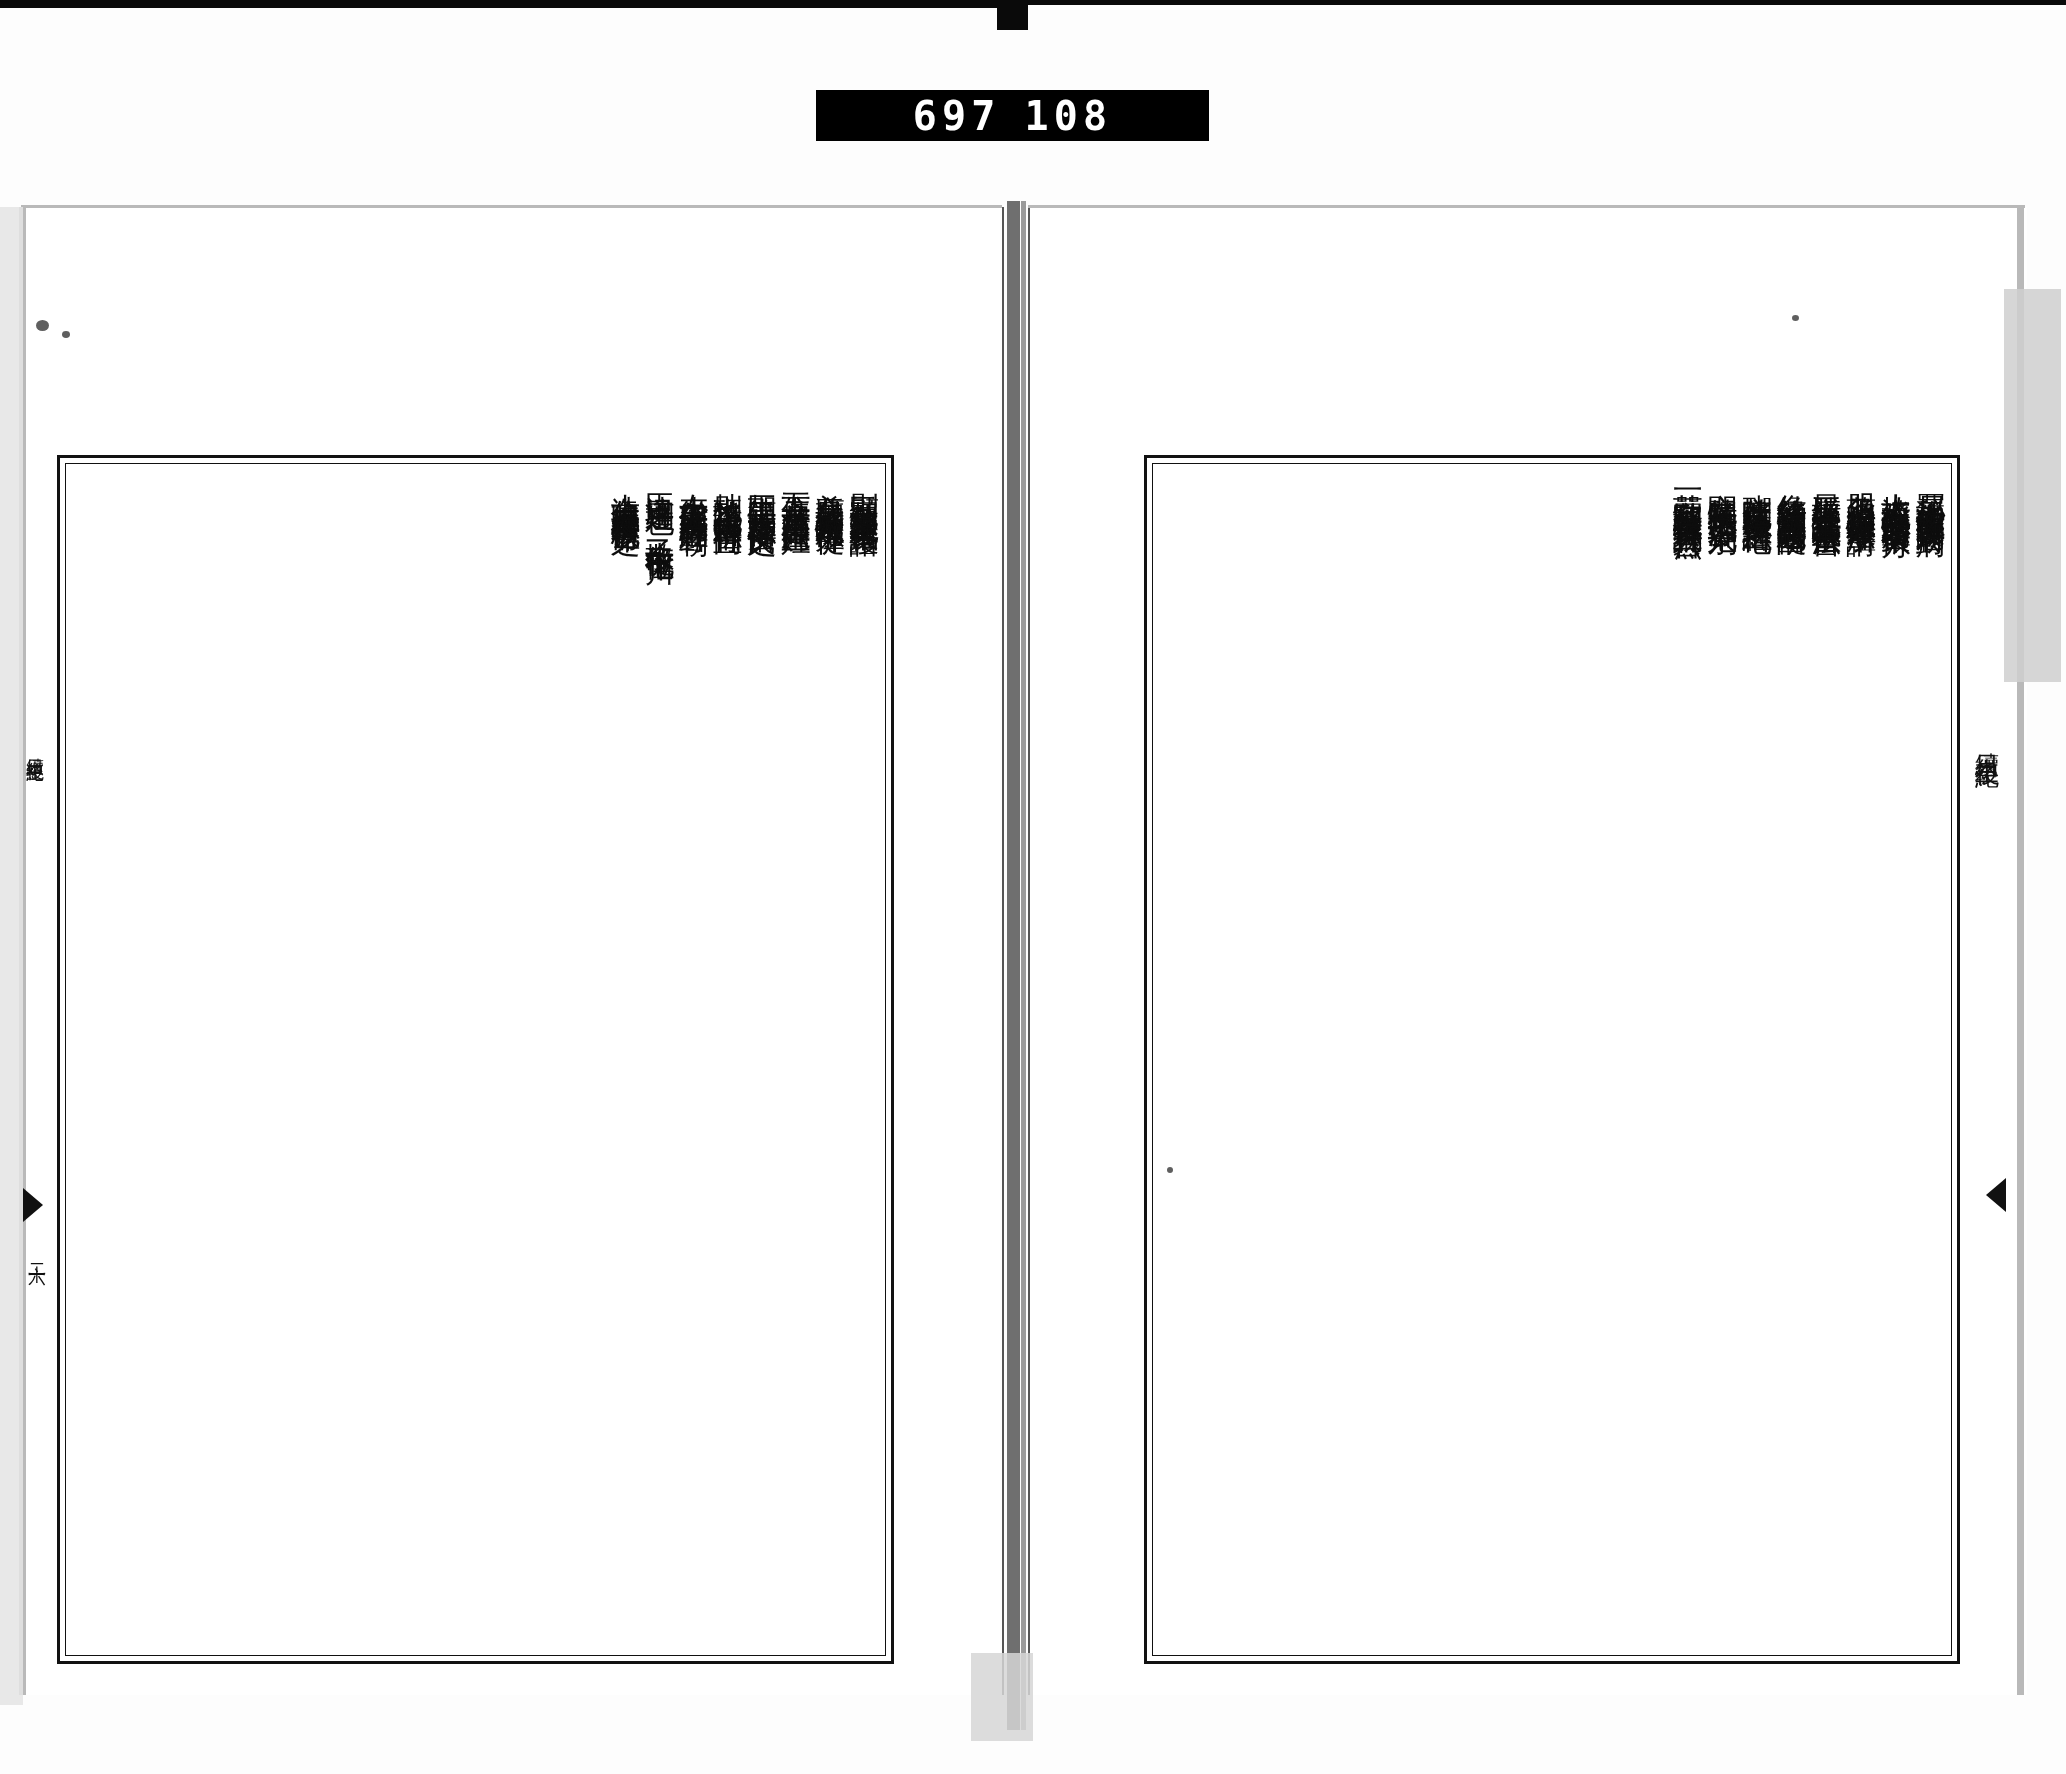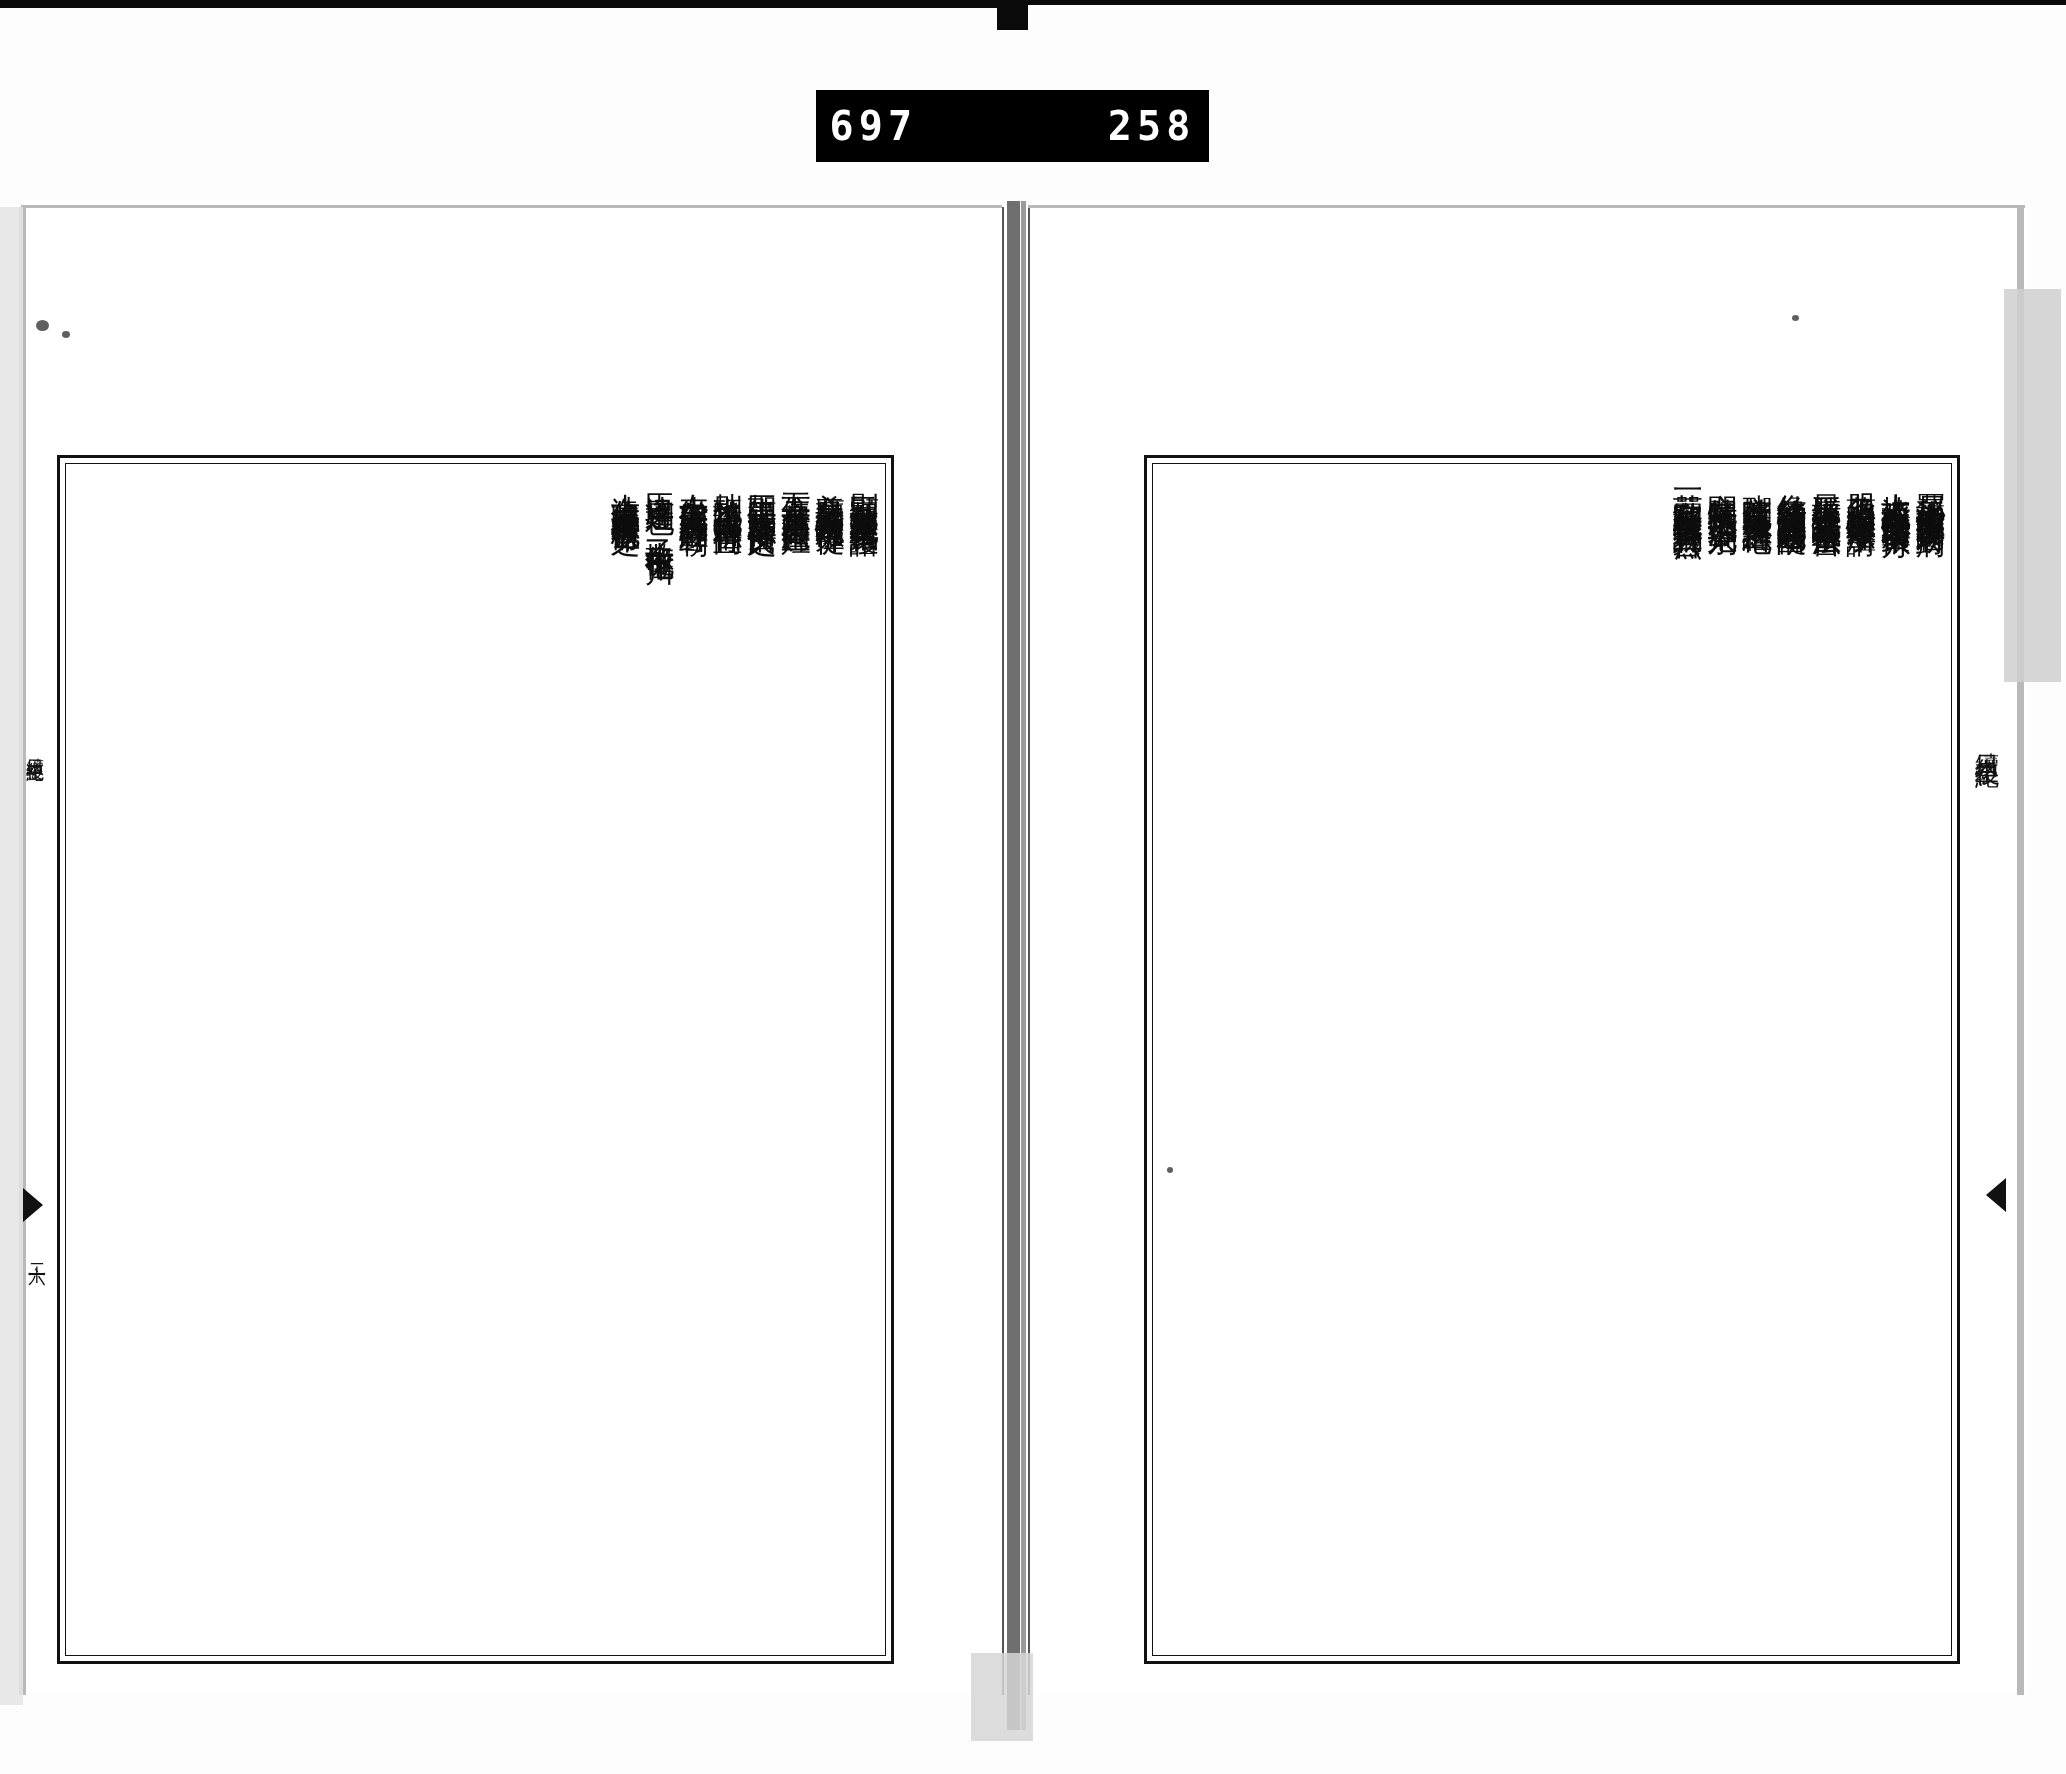--- a/index.html
+++ b/index.html
@@ -28,25 +28,25 @@
     position: absolute;
     background: #0a0a0a;
   }
 
   
   .counter-box {
     position: absolute;
     left: 816px;
     top: 90px;
     width: 393px;
-    height: 72px;
+    height: 51px;
     background: #000000;
     display: flex;
     align-items: center;
-    justify-content: space-between;
+    justify-content: center;
     padding: 0 13.4px;
     box-sizing: border-box;
     gap: 24px;
   }
   .counter-digits {
     color: #ffffff;
     font-family: "DejaVu Sans Mono", monospace;
     font-size: 40px;
     font-weight: bold;
     letter-spacing: 5.2px;
@@ -160,21 +160,21 @@
 <body>
 
 <div class="film-bg"></div>
 
 <div class="top-strip" style="left:0;top:0;width:1018px;height:8.3px;"></div>
 <div class="top-strip" style="left:1028px;top:0;width:1038px;height:5.2px;"></div>
 <div class="top-strip" style="left:997px;top:0;width:31px;height:30px;"></div>
 
 <div class="counter-box">
   <span class="counter-digits">697</span>
-  <span class="counter-digits">258</span>
+  <span class="counter-digits">108</span>
 </div>
 
 <div class="gutter" style="left:1007px;top:201px;width:13.4px;height:1529px;"></div>
 <div class="gutter" style="left:1021px;top:201px;width:5.2px;height:1529px;background:#9a9a9a;"></div>
 
 <div class="sheet" style="left:1028px;top:207px;width:997px;height:1488px;border-left:2.1px solid #555;"></div>
 <div class="sheet-shadow-edge" style="left:1028px;top:205px;width:997px;height:3.1px;"></div>
 <div class="sheet-shadow-edge" style="left:2017px;top:207px;width:7.2px;height:1488px;"></div>
 
 <div class="textblock" style="left:1144px;top:455px;width:816px;height:1209px;">

